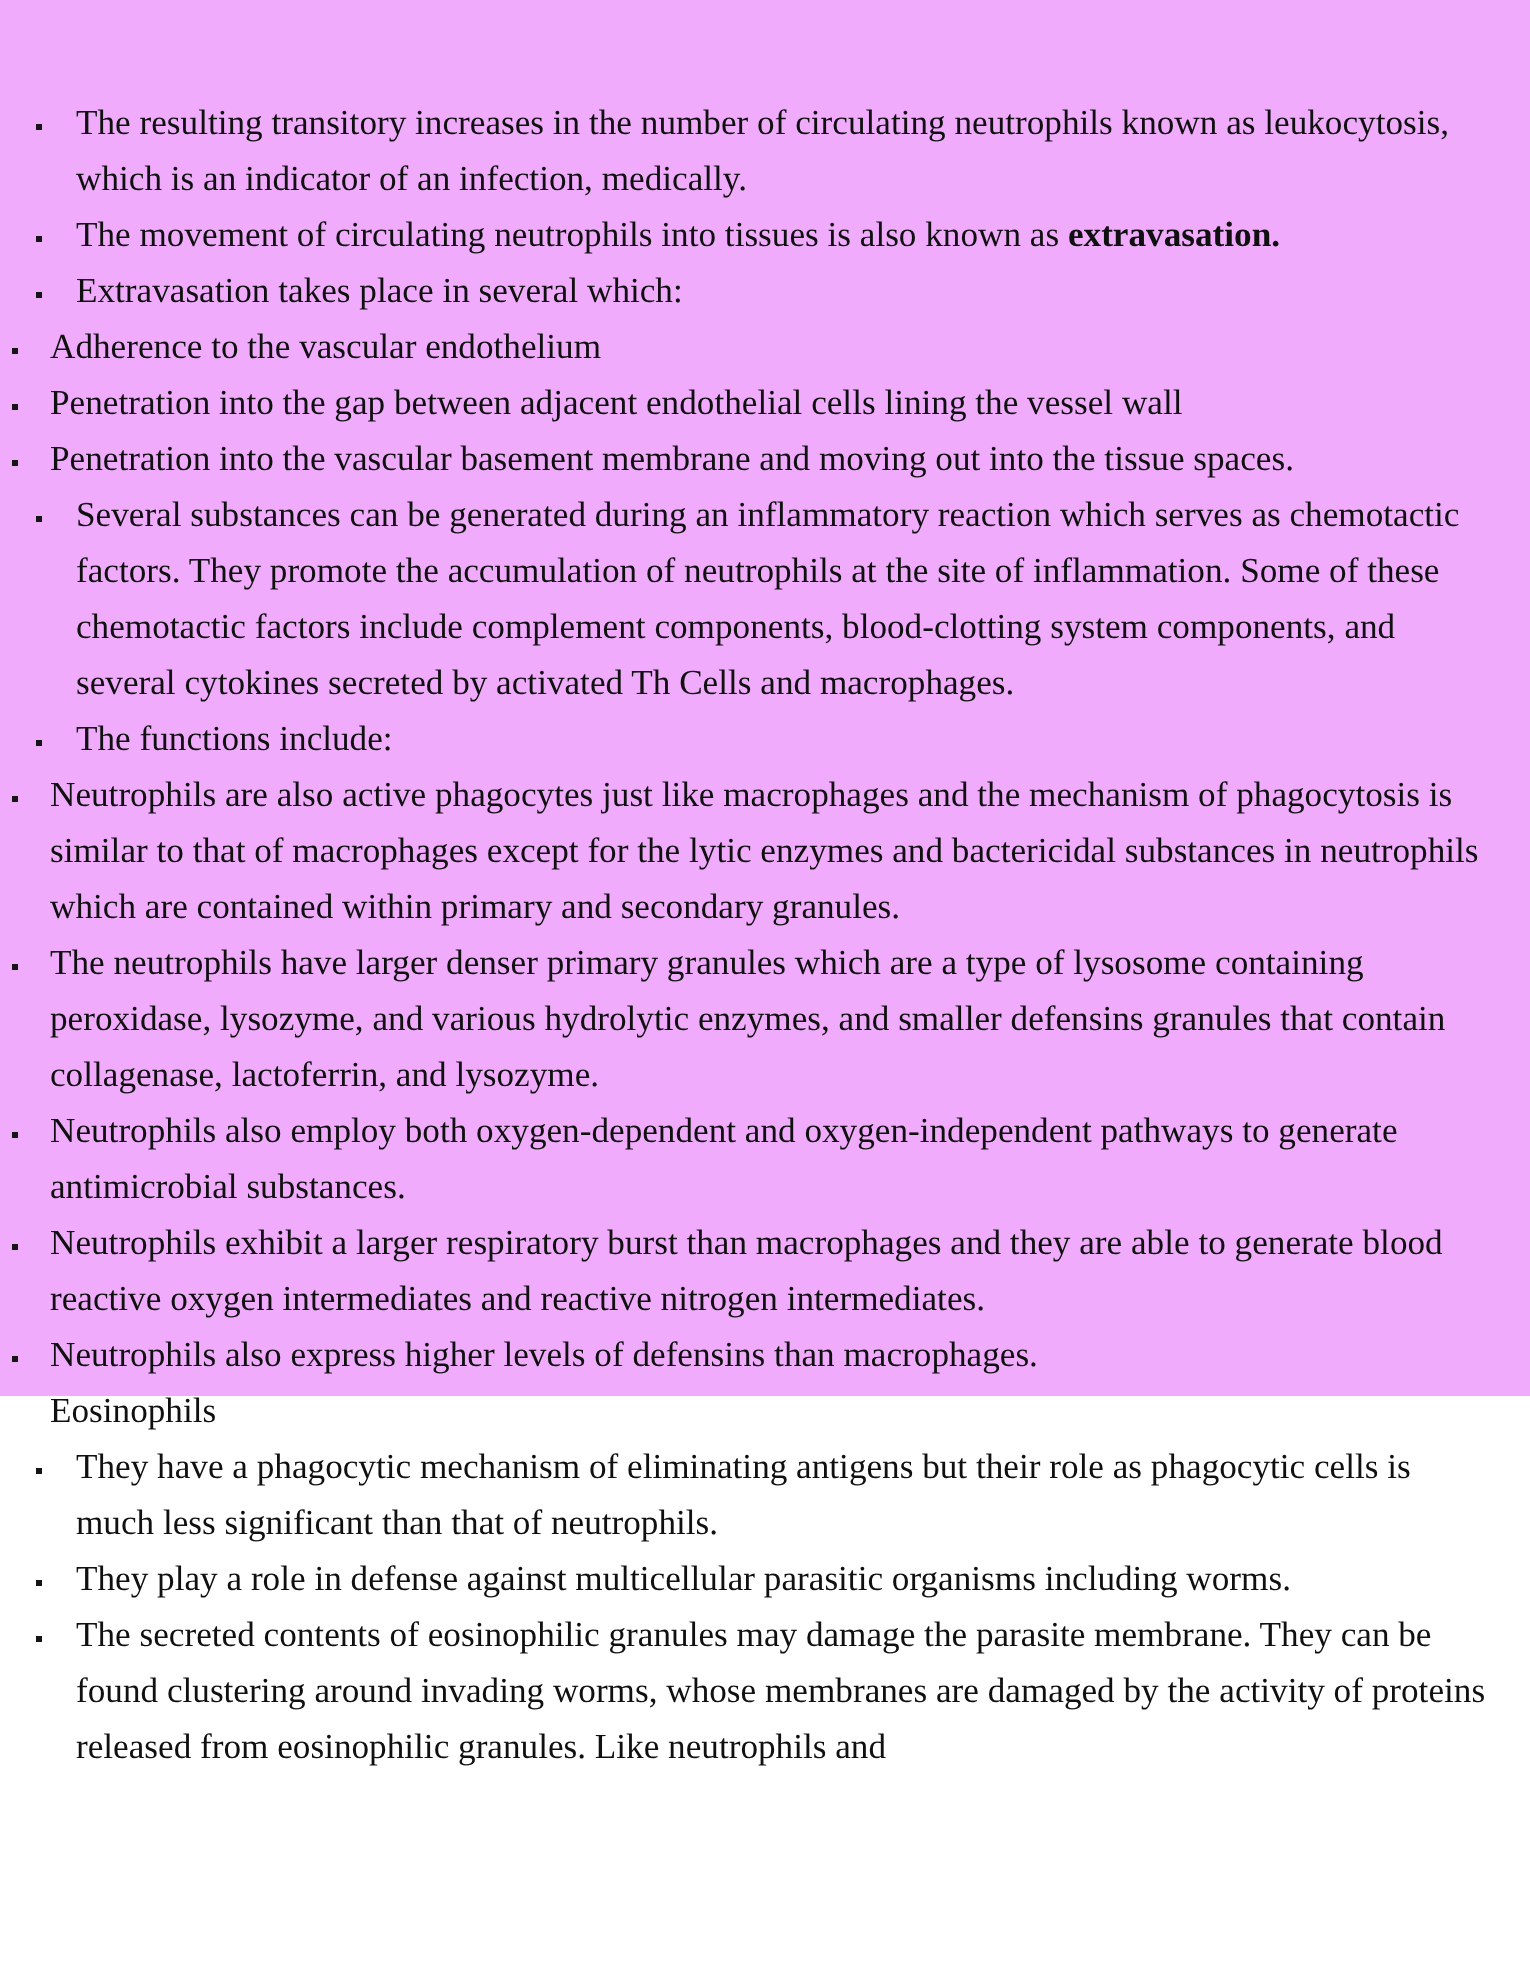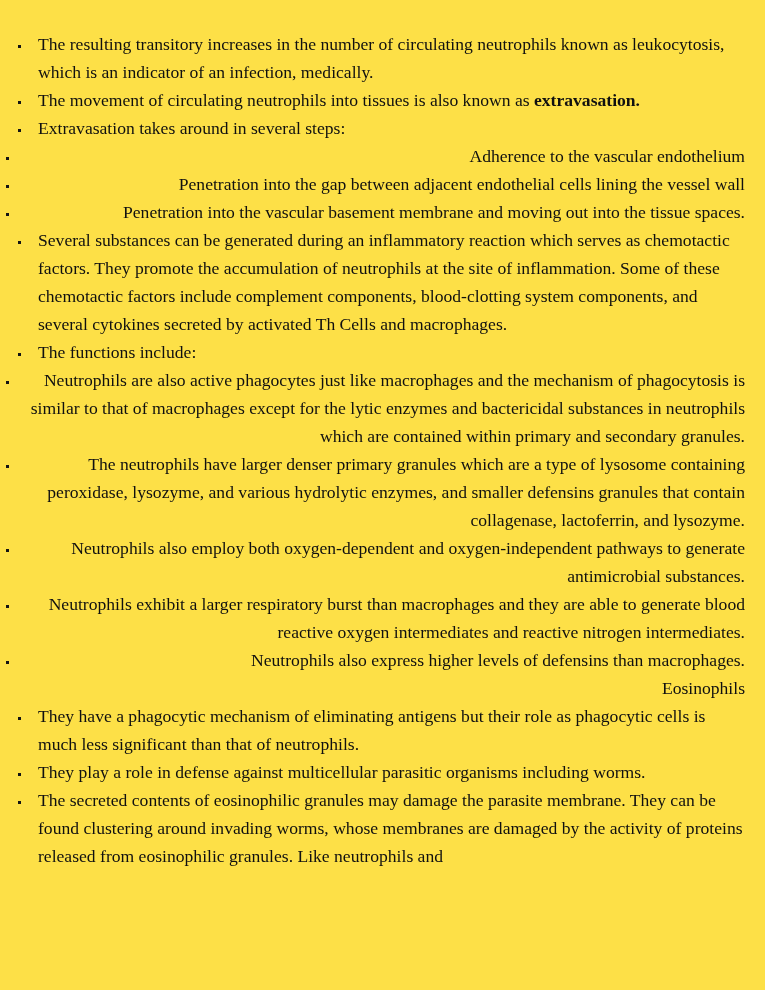--- a/index.html
+++ b/index.html
@@ -11,44 +11,43 @@
     width: 765px;
     height: 990px;
     overflow: hidden;
     font-family: "Liberation Serif", "DejaVu Serif", serif;
     color: #101010;
     -webkit-font-smoothing: antialiased;
   }
   #page {
     position: relative;
     width: 765px;
-    height: 990px;
-    background: #fde047;
-    padding-top: 30px;
+    height: 698px;
+    background: #f0abfc;
+    padding-top: 47px;
     box-sizing: border-box;
   }
   .doc-body {
     margin: 0;
     padding: 0;
     list-style: none;
   }
   
   .item {
     position: relative;
     font-size: 17.6px;
     line-height: 28px;
     text-align: left;
     margin: 0;
     padding: 0;
   }
   
   .item.lvl1 {
     padding-left: 25px;
     padding-right: 20px;
-    text-align: right;
   }
   .item.lvl1 > .bullet {
     position: absolute;
     left: 6px;
     top: 0;
   }
   
   .item.lvl2 {
     padding-left: 38px;
     padding-right: 22px;
@@ -96,21 +95,21 @@
       <div class="item lvl2">
         <span class="bullet"></span>
         <span class="text">The resulting transitory increases in the number of circulating neutrophils known as leukocytosis, which is an indicator of an infection, medically.</span>
       </div>
       <div class="item lvl2">
         <span class="bullet"></span>
         <span class="text"><span>The movement of circulating neutrophils into tissues is also known as </span><b>extravasation.</b></span>
       </div>
       <div class="item lvl2">
         <span class="bullet"></span>
-        <span class="text">Extravasation takes around in several steps:</span>
+        <span class="text">Extravasation takes place in several which:</span>
       </div>
       <div class="item lvl1">
         <span class="bullet"></span>
         <span class="text">Adherence to the vascular endothelium</span>
       </div>
       <div class="item lvl1">
         <span class="bullet"></span>
         <span class="text">Penetration into the gap between adjacent endothelial cells lining the vessel wall</span>
       </div>
       <div class="item lvl1">

